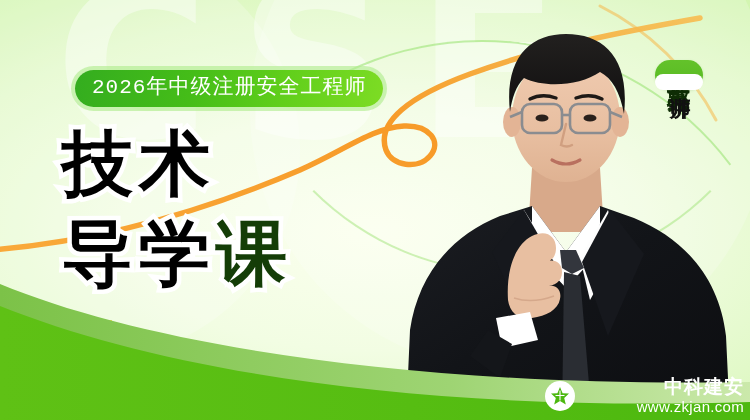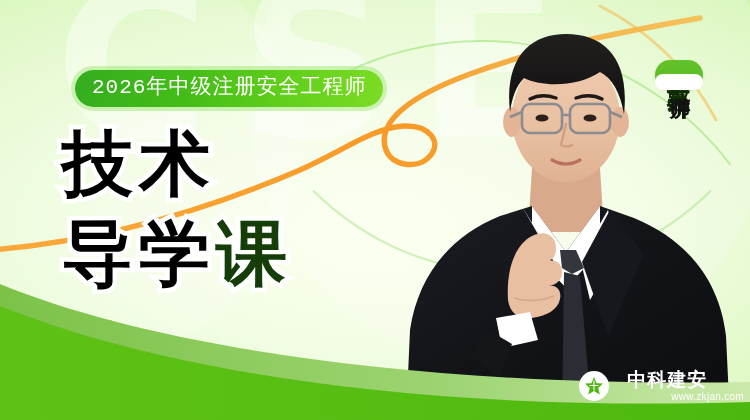--- a/index.html
+++ b/index.html
@@ -99,34 +99,34 @@
   .nametag-role{
     width:48px;border-radius:24px;background:#ffffff;
     color:#111;font-size:21px;line-height:1.14;font-weight:bold;
     padding:7px 0 9px 0;
     display:flex;justify-content:center;
     font-family:"DejaVu Sans","Liberation Sans",sans-serif;
   }
   .nametag-role span{writing-mode:vertical-rl;text-orientation:upright;}
   
   .logo{
-    position:absolute;right:6px;bottom:18px;
-    display:flex;align-items:center;gap:18px;
+    position:absolute;right:6px;bottom:6px;
+    display:flex;align-items:center;gap:18px;text-align:right;
   }
   .logo-mark{
     width:30px;height:30px;border-radius:50%;background:#ffffff;
     display:flex;align-items:center;justify-content:center;flex:none;
   }
   .logo-text{display:flex;flex-direction:column;line-height:1;}
   .logo-name{
     color:#ffffff;font-size:19px;font-weight:bold;letter-spacing:1px;
     font-family:"DejaVu Sans","Liberation Sans",sans-serif;
   }
   .logo-url{
-    color:#ffffff;font-size:10px;letter-spacing:.3px;margin-top:3px;
+    color:#ffffff;font-size:15px;letter-spacing:.3px;margin-top:3px;
     font-family:"Liberation Sans",sans-serif;
     margin-left:44px;
   }
 </style>
 </head>
 <body>
 
 <div class="poster">
 
   <div class="wm3"></div>

